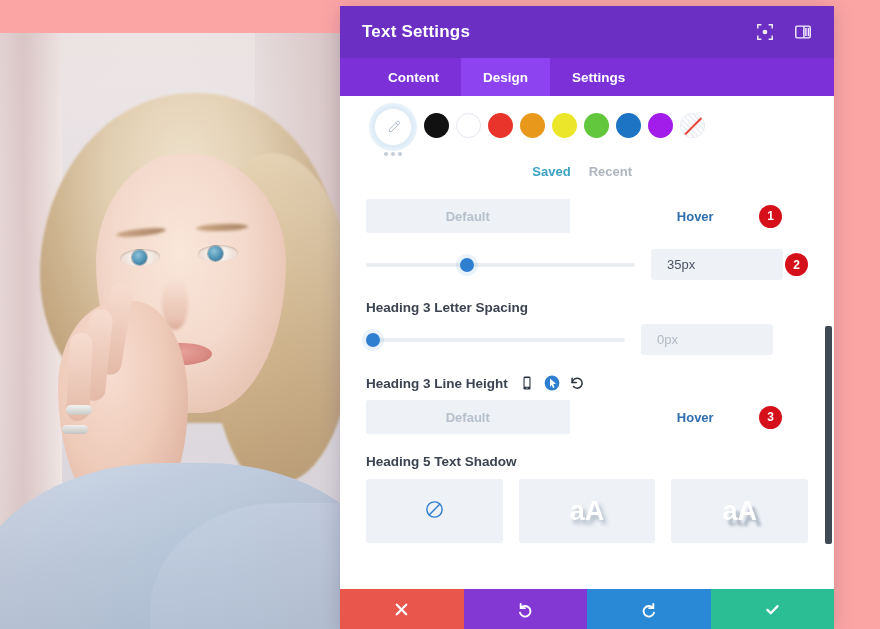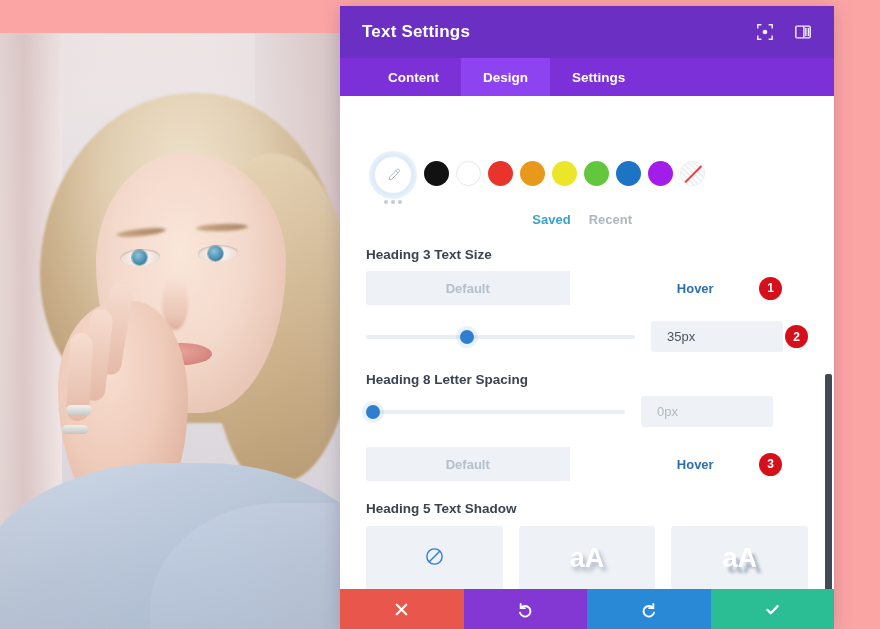--- a/index.html
+++ b/index.html
@@ -136,21 +136,21 @@
     height: 38px; background: #7b30d8; display: flex; flex: 0 0 auto; padding-left: 26px;
   }
   .tab {
     height: 100%; display: flex; align-items: center; padding: 0 22px;
     color: #ffffff; font-size: 13.5px; font-weight: bold; cursor: pointer;
     white-space: nowrap;
   }
   .tab.active { background: #8e43f0; }
 
   .panel-body {
-    flex: 1 1 auto; position: relative; overflow: hidden; background: #fff; margin-top: 48px;
+    flex: 1 1 auto; position: relative; overflow: hidden; background: #fff;
   }
   .body-inner { position:absolute; left:0; top:0; width: 494px; padding: 0 26px; }
 
   
   .color-row { display: flex; align-items: flex-start; padding-top: 12px; }
   .eyedrop-wrap { width: 54px; flex: 0 0 auto; display:flex; flex-direction:column; align-items:center; }
   .eyedrop {
     width: 38px; height: 38px; border-radius: 50%;
     background: #fff; border: 1px solid #e6eef5;
     box-shadow: 0 0 0 5px rgba(160,200,235,.22), 0 0 6px rgba(130,180,225,.35);
@@ -347,52 +347,75 @@
             <div class="sw none"></div>
           </div>
         </div>
 
         <div class="saved-recent">
           <span class="sr active">Saved</span>
           <span class="sr inactive">Recent</span>
         </div>
 
         <div class="field">
-          <div class="field-label">Heading 3 Text Size</div>
           <div class="toggle-row">
             <div class="toggle">
               <div class="t-default">Default</div>
               <div class="t-hover">Hover</div>
             </div>
             <div class="badge-slot">
                 <div class="badge">1</div>
               </div>
           </div>
           <div class="slider-row">
             <div class="slider">
               <div class="track"></div>
               <div class="knob" style="left:35%"></div>
             </div>
             <div class="num-box">35px</div>
             <div class="badge" style="margin-left:-14px">2</div>
           </div>
         </div>
 
         <div class="field">
-          <div class="field-label">Heading 8 Letter Spacing</div>
+          <div class="field-label">Heading 3 Letter Spacing</div>
           <div class="slider-row" style="margin-top:6px">
             <div class="slider">
               <div class="track"></div>
               <div class="knob" style="left:0%"></div>
             </div>
             <div class="num-box placeholder" style="margin-right:35px">0px</div>
           </div>
         </div>
 
         <div class="field">
+          <div class="field-label">
+            <span>Heading 3 Line Height</span>
+            <span class="label-icons">
+              <span class="mini-ico">
+                <svg viewBox="0 0 16 16" width="16" height="16">
+                  <rect x="4.5" y="1.5" width="7" height="13" rx="1.3" fill="#2b3440"></rect>
+                  <rect x="5.6" y="3.1" width="4.8" height="8.6" fill="#ffffff"></rect>
+                  <circle cx="8" cy="13.1" r="0.7" fill="#ffffff"></circle>
+                </svg>
+              </span>
+              <span class="mini-ico">
+                <svg viewBox="0 0 16 16" width="16" height="16">
+                  <circle cx="8" cy="8" r="7.4" fill="#2f7fd1"></circle>
+                  <path d="M6 3.6l6 5.2-2.8.5 1.3 2.9-1.5.7-1.3-2.9-1.7 2z" fill="#ffffff"></path>
+                </svg>
+              </span>
+              <span class="mini-ico">
+                <svg viewBox="0 0 16 16" width="16" height="16" fill="none" stroke="#2b3440" stroke-width="1.5" stroke-linecap="round">
+                  <path d="M3.2 7.4a5 5 0 1 1 1.3 4.2"></path>
+                  <path d="M3.1 3.3v4.2h4.2"></path>
+                </svg>
+              </span>
+            </span>
+          </div>
           <div class="toggle-row">
             <div class="toggle">
               <div class="t-default">Default</div>
               <div class="t-hover">Hover</div>
             </div>
             <div class="badge-slot">
                 <div class="badge">3</div>
               </div>
           </div>
         </div>

